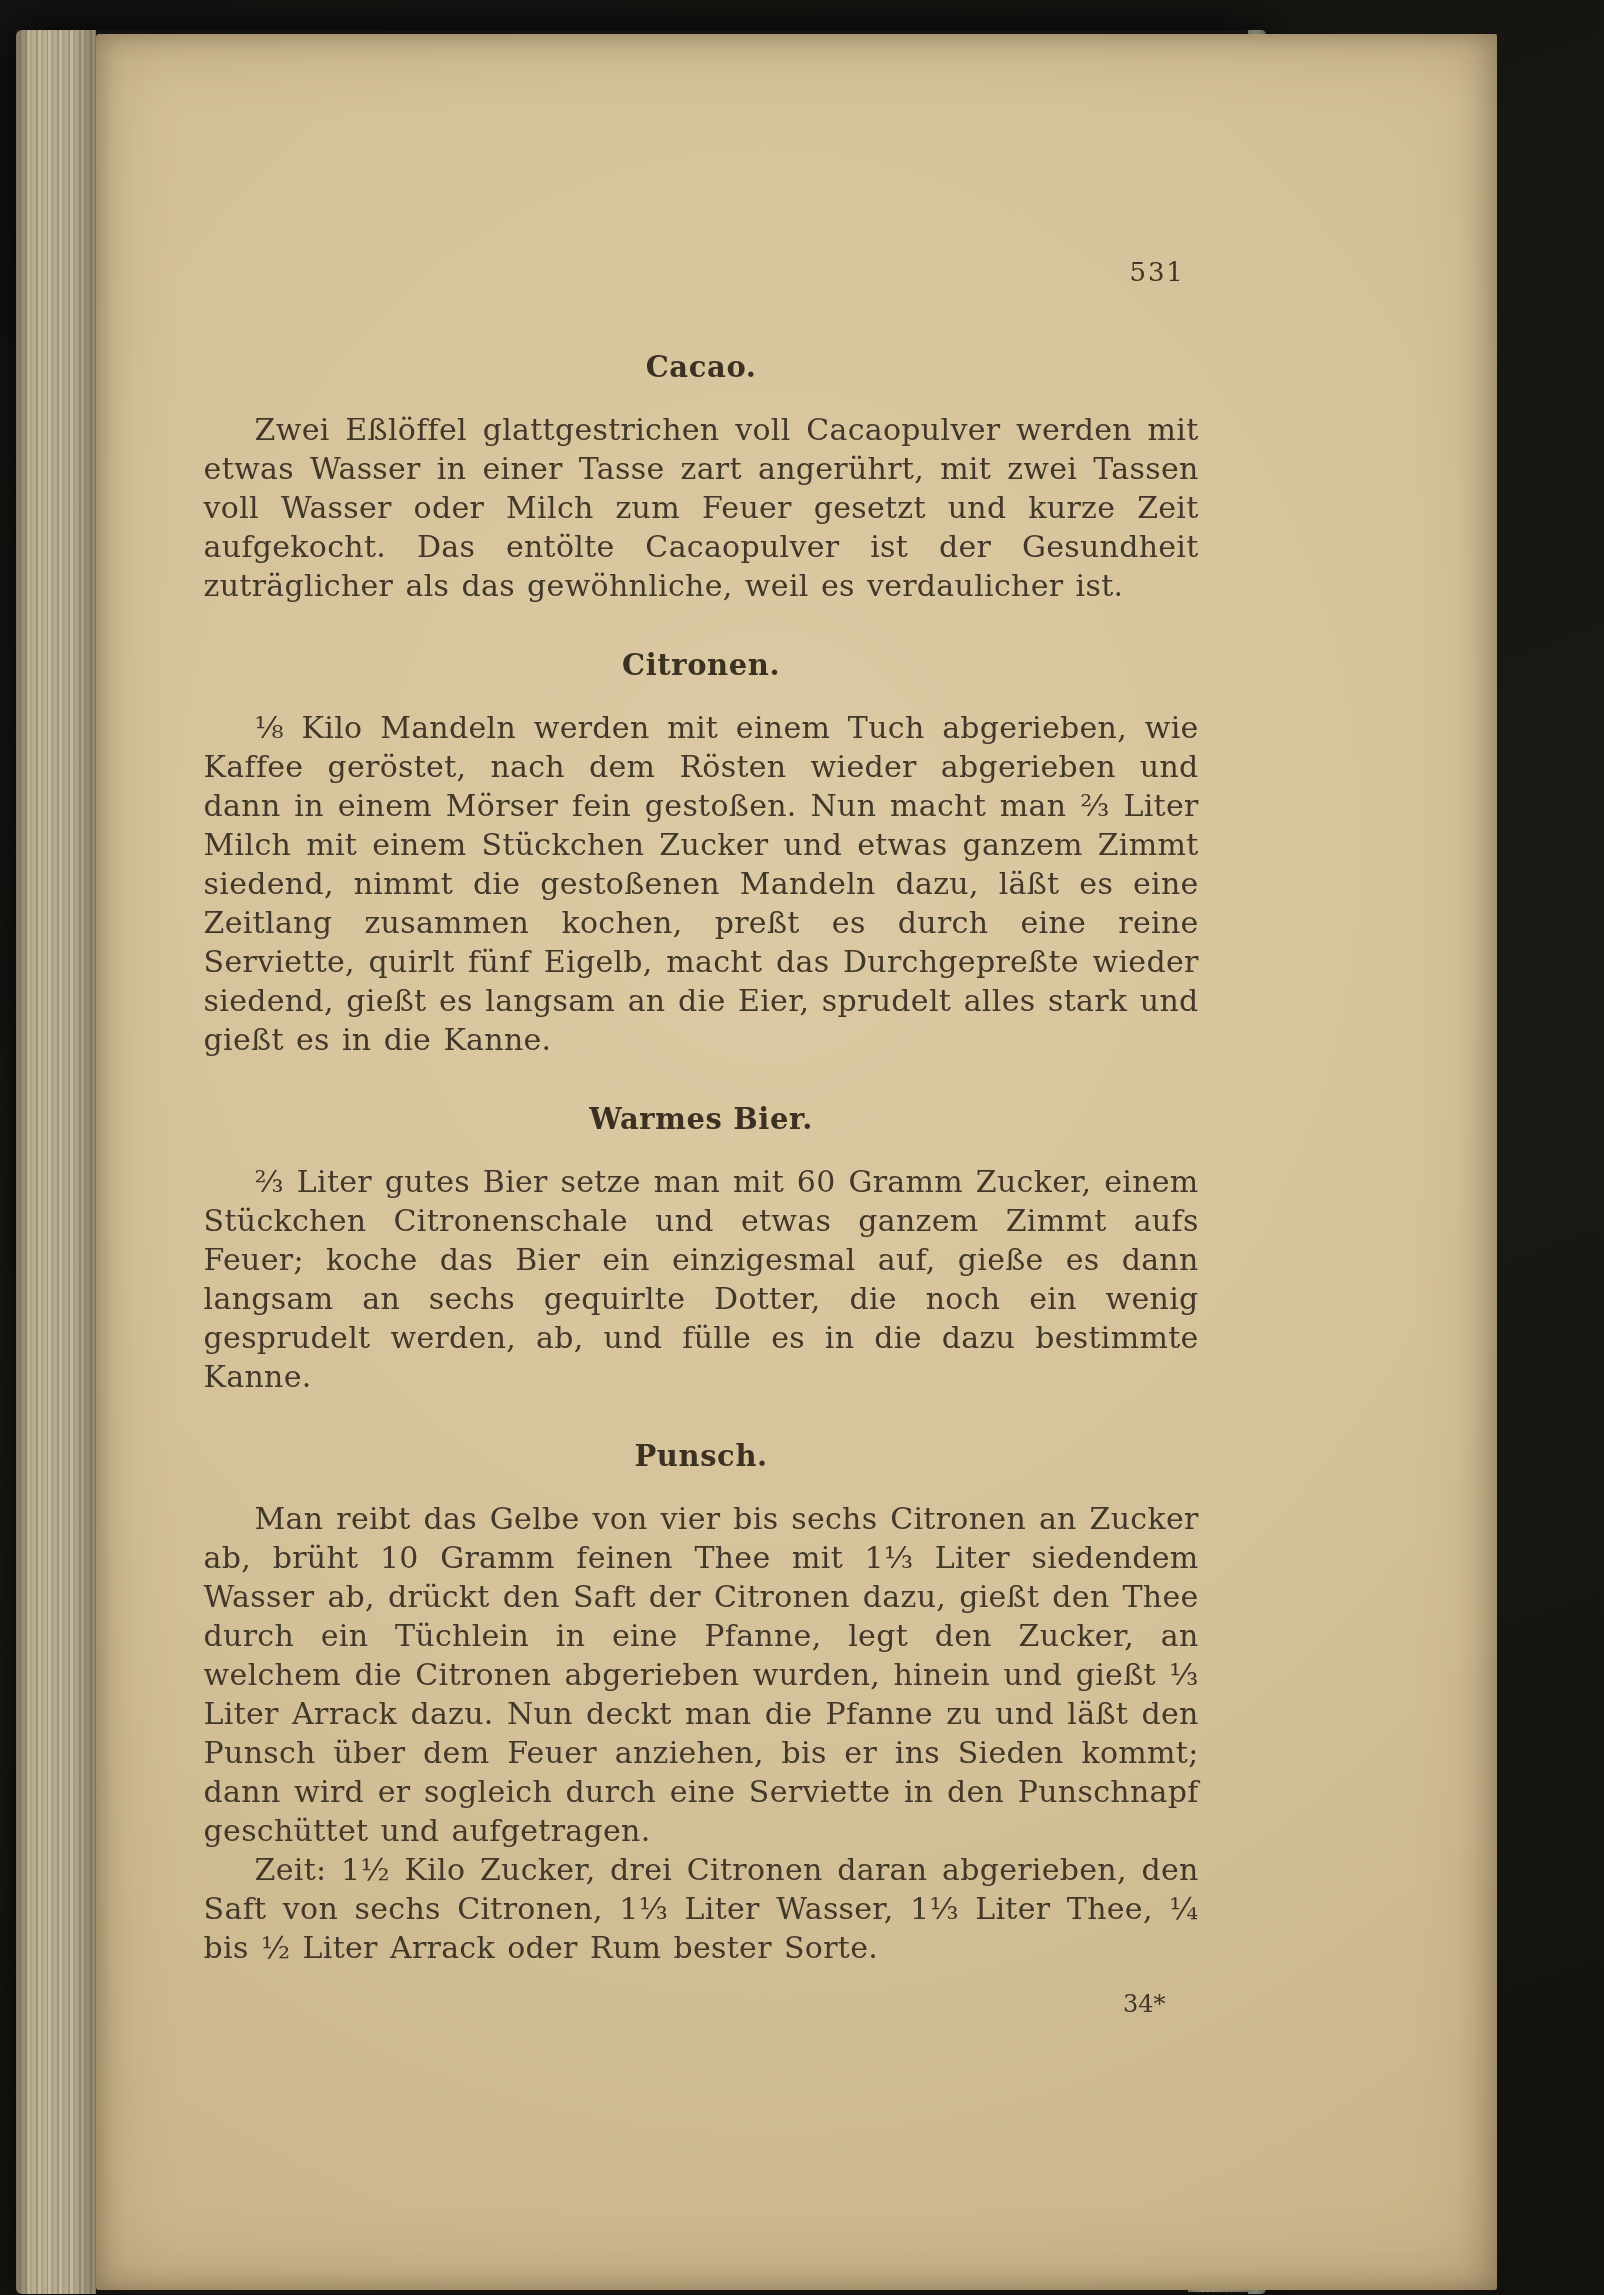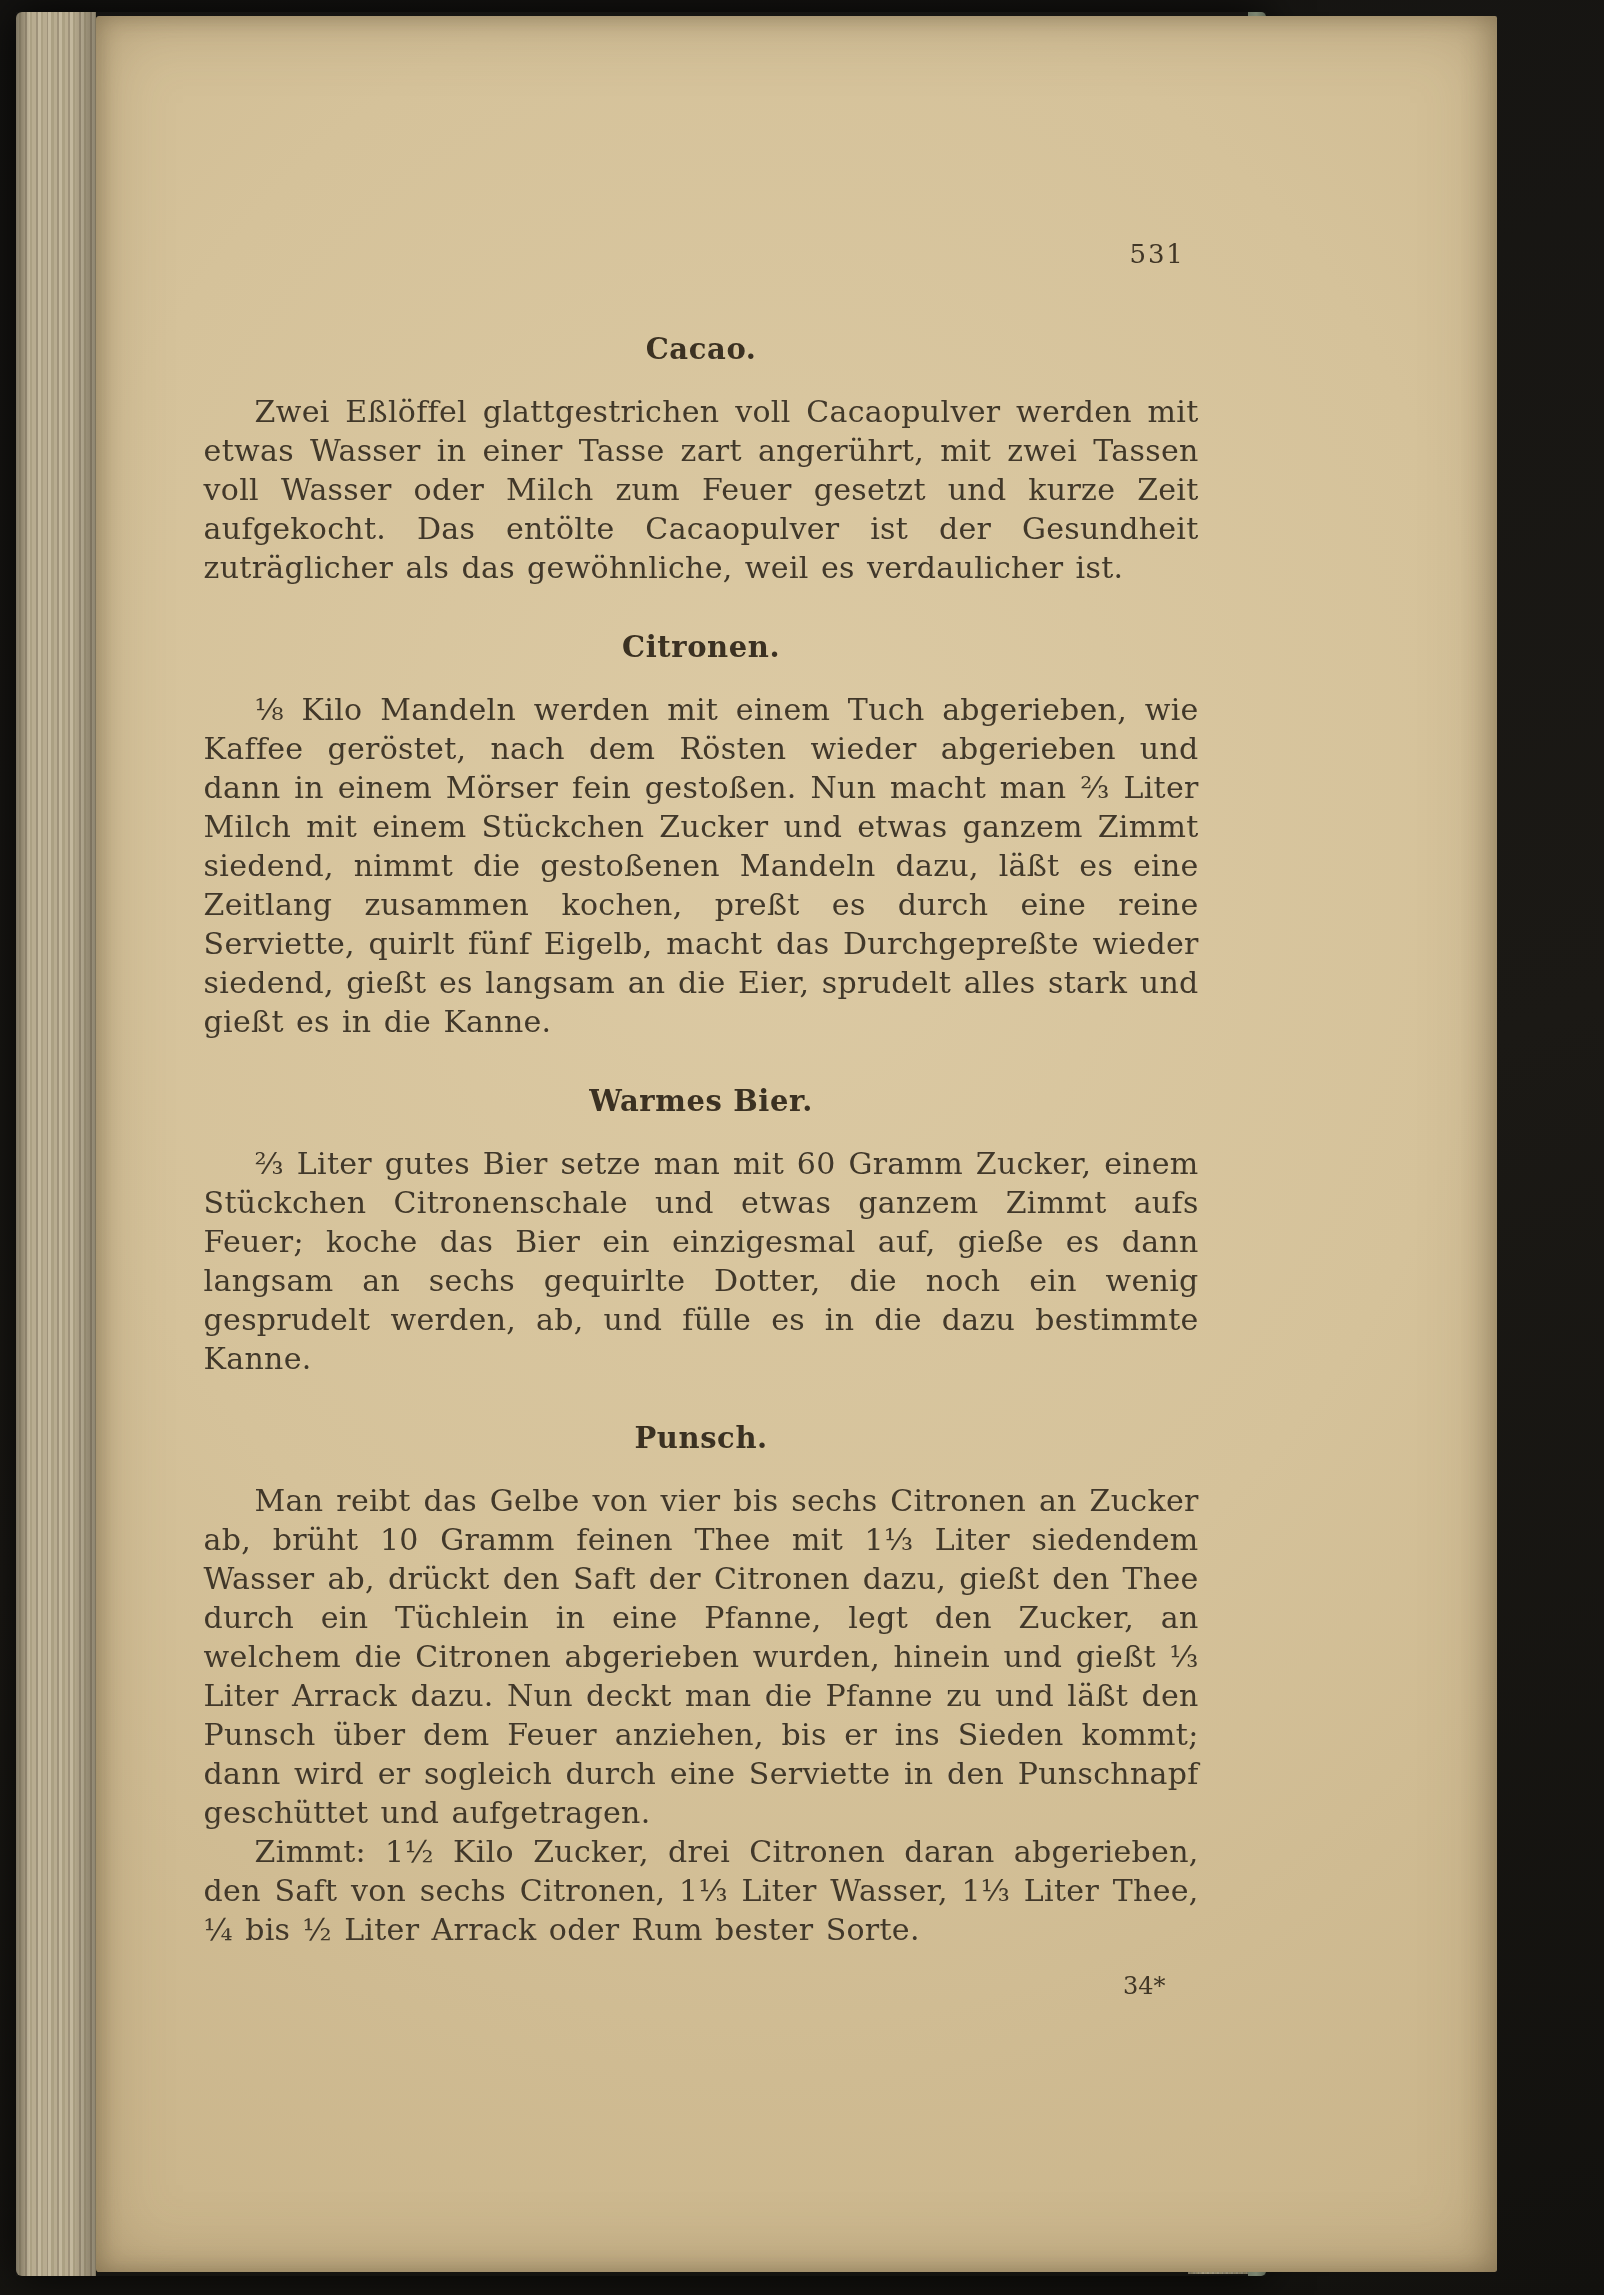--- a/index.html
+++ b/index.html
@@ -10,21 +10,21 @@
     width: 1605px;
     height: 2295px;
     position: relative;
     overflow: hidden;
     background: linear-gradient(160deg, #141311 0%, #1b1915 55%, #12110e 100%);
     font-family: "DejaVu Serif", "Liberation Serif", serif;
   }
   .book {
     position: absolute;
     left: 15.6px;
-    top: 12px;
+    top: 30px;
     width: 1250px;
     height: 2264px;
     box-shadow: 0 0 42px rgba(0,0,0,0.85);
   }
   
   .edges-left {
     position: absolute;
     left: 0; top: 0;
     width: 80px;
     height: 100%;
@@ -136,21 +136,21 @@
       </section>
 
       <section>
         <h2 class="recipe-title">Warmes Bier.</h2>
         <p class="body-par">⅔ Liter gutes Bier setze man mit 60 Gramm Zucker, einem Stückchen Citronenschale und etwas ganzem Zimmt aufs Feuer; koche das Bier ein einzigesmal auf, gieße es dann langsam an sechs gequirlte Dotter, die noch ein wenig gesprudelt werden, ab, und fülle es in die dazu bestimmte Kanne.</p>
       </section>
 
       <section>
         <h2 class="recipe-title">Punsch.</h2>
         <p class="body-par">Man reibt das Gelbe von vier bis sechs Citronen an Zucker ab, brüht 10 Gramm feinen Thee mit 1⅓ Liter siedendem Wasser ab, drückt den Saft der Citronen dazu, gießt den Thee durch ein Tüchlein in eine Pfanne, legt den Zucker, an welchem die Citronen abgerieben wurden, hinein und gießt ⅓ Liter Arrack dazu. Nun deckt man die Pfanne zu und läßt den Punsch über dem Feuer anziehen, bis er ins Sieden kommt; dann wird er sogleich durch eine Serviette in den Punschnapf geschüttet und aufgetragen.</p>
-        <p class="body-par">Zimmt: 1½ Kilo Zucker, drei Citronen daran abgerieben, den Saft von sechs Citronen, 1⅓ Liter Wasser, 1⅓ Liter Thee, ¼ bis ½ Liter Arrack oder Rum bester Sorte.</p>
+        <p class="body-par">Zeit: 1½ Kilo Zucker, drei Citronen daran abgerieben, den Saft von sechs Citronen, 1⅓ Liter Wasser, 1⅓ Liter Thee, ¼ bis ½ Liter Arrack oder Rum bester Sorte.</p>
       </section>
 
       <div class="signature">34*</div>
 
     </div>
   </div>
 </div>
 
 
 </body></html>

